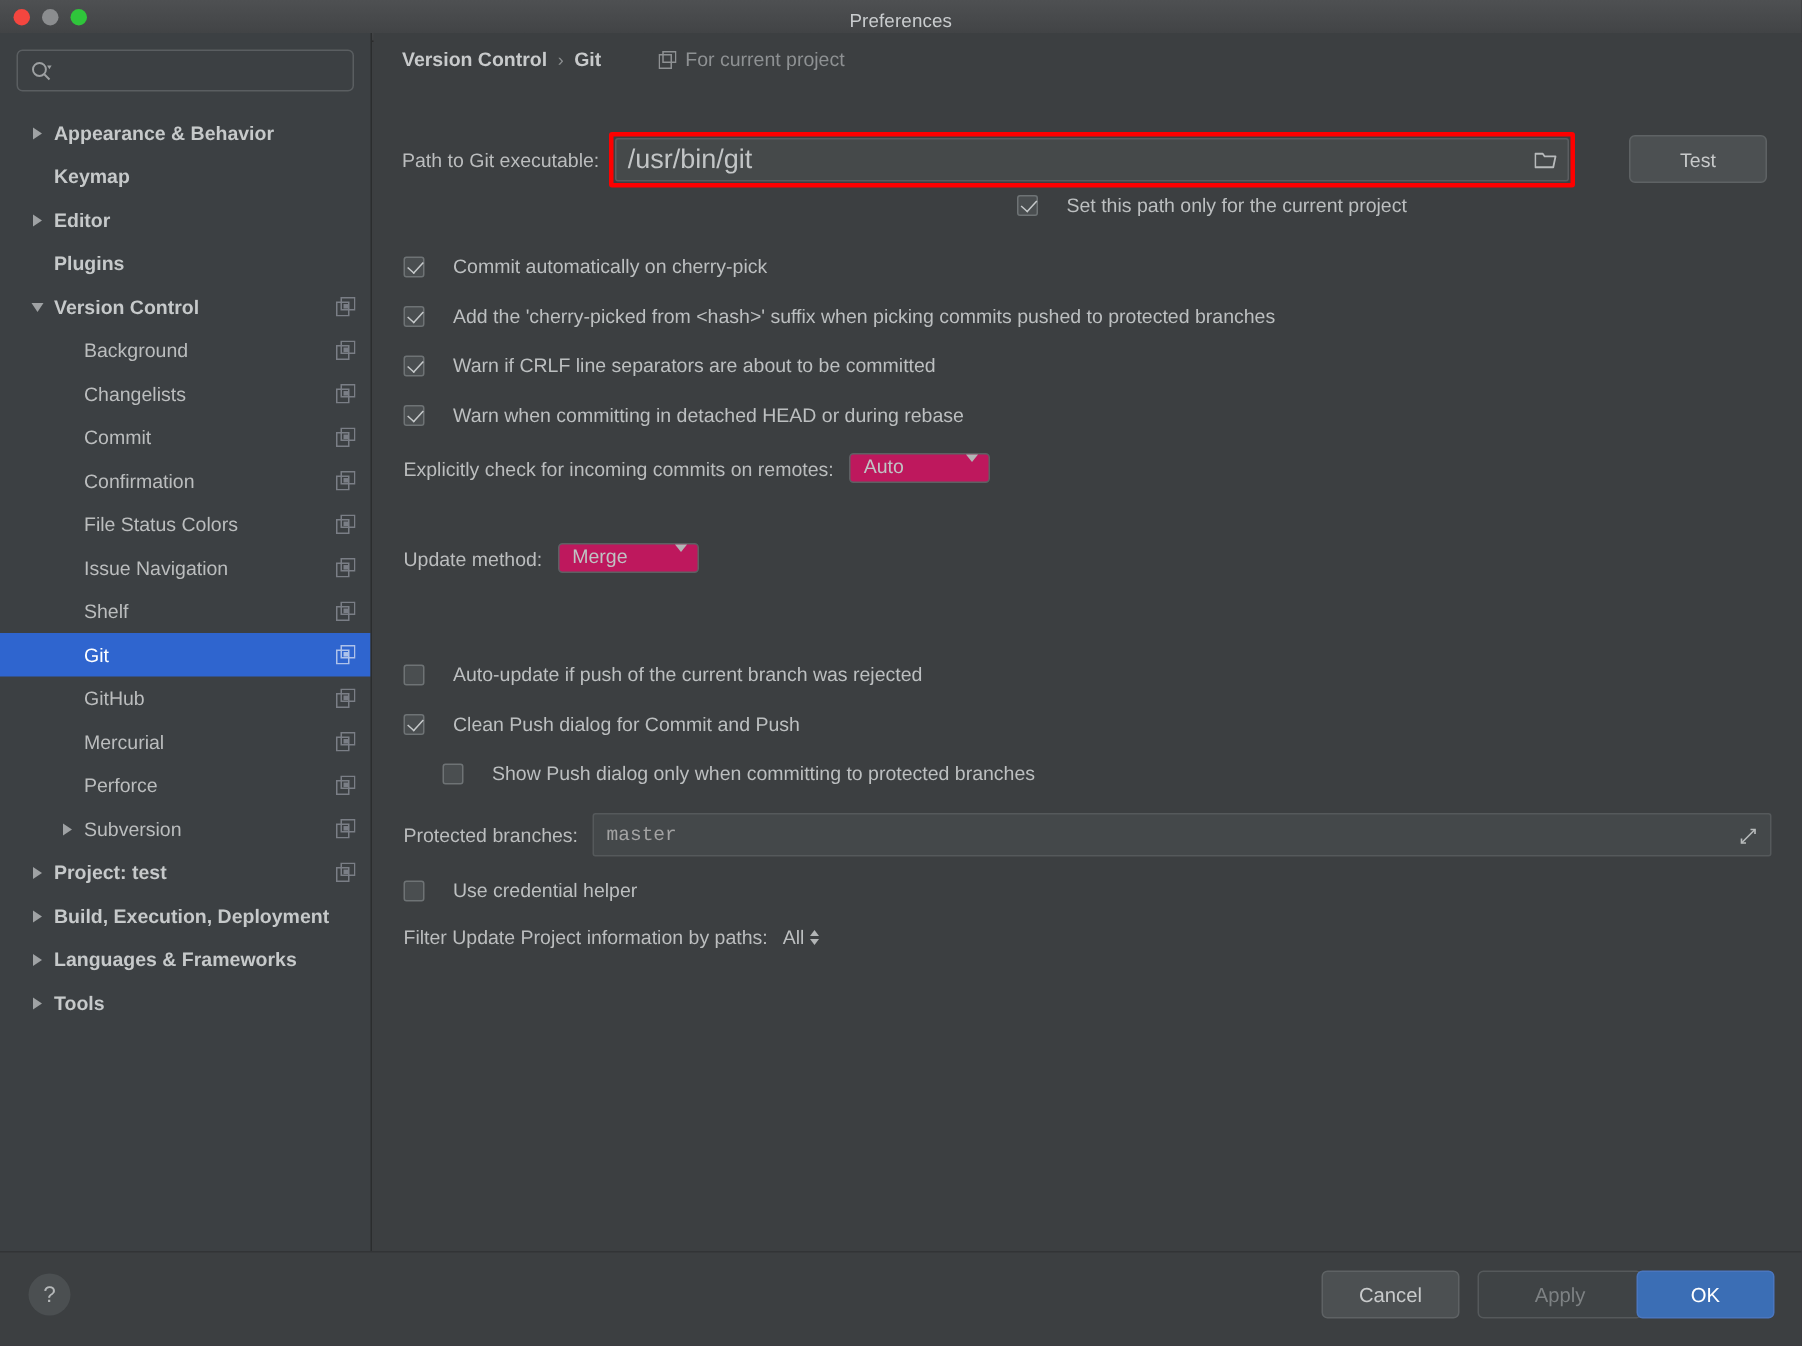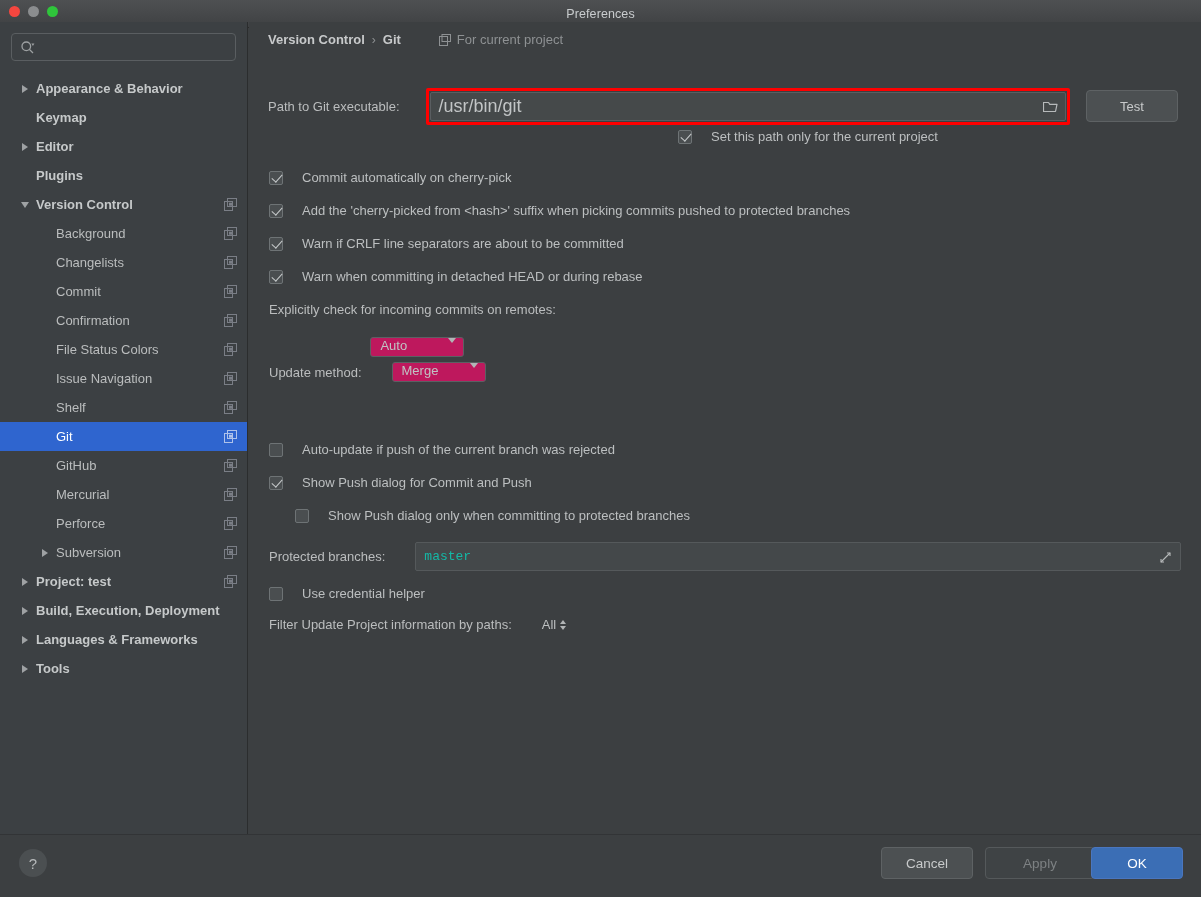--- a/index.html
+++ b/index.html
@@ -74,21 +74,21 @@
     position: absolute; left: 19px; top: 10px; display: flex; align-items: center;
     font-size: 13px;
   }
   #breadcrumb .crumb { font-weight: bold; color: #c8cacb; }
   #breadcrumb .sep { margin: 0 7px; color: #8d9092; font-size: 12px; }
   #breadcrumb .proj {
     margin-left: 38px; color: #8e9193; font-weight: normal; display: flex;
     align-items: center; gap: 6px; font-size: 13px;
   }
 
-  .row { position: absolute; display: flex; align-items: center; gap: 20px; }
+  .row { position: absolute; display: flex; align-items: center; }
 
   .lbl-static { font-size: 13px; color: #bbbdbe; white-space: nowrap; }
 
   
   #path-row { left: 19px; top: 70px; }
   #path-field-wrap {
     position: relative; width: 636px; height: 29px; margin-left: 10px;
   }
   #path-field {
     position: absolute; inset: 0;
@@ -137,21 +137,21 @@
   .combo .carat {
     width: 0; height: 0; margin-left: auto;
     border-top: 5px solid #b2b5b6; border-left: 4.5px solid transparent; border-right: 4.5px solid transparent;
   }
 
   
   #pb-field {
     position: relative; height: 29px; background: #44484a; border: 1px solid #55595b;
     border-radius: 2px; display: flex; align-items: center; padding: 0 26px 0 8px;
   }
-  #pb-field .val { font-size: 13px; color: #14b8a6; font-family: "Liberation Mono", monospace; }
+  #pb-field .val { font-size: 13px; color: #a3a3a3; font-family: "Liberation Mono", monospace; }
   #pb-field .expand { position: absolute; right: 8px; top: 8px; width: 13px; height: 13px; }
 
   .stepper { display: inline-flex; align-items: center; gap: 4px; font-size: 13px; color: #bcbfc0; }
   .stepper .arrows { display: flex; flex-direction: column; gap: 2px; }
   .st-up { width: 0; height: 0; border-bottom: 4px solid #b2b5b6; border-left: 3.5px solid transparent; border-right: 3.5px solid transparent; }
   .st-dn { width: 0; height: 0; border-top: 4px solid #b2b5b6; border-left: 3.5px solid transparent; border-right: 3.5px solid transparent; }
 
   
   #footer {
     position: absolute; left: 0; top: 834px; width: 1201px; height: 63px;
@@ -450,21 +450,21 @@
     </div>
     <div class="row cb-row" style="left:20px; top:214px;">
       <span class="cb checked"></span>
       <span class="txt">Warn if CRLF line separators are about to be committed</span>
     </div>
     <div class="row cb-row" style="left:20px; top:247px;">
       <span class="cb checked"></span>
       <span class="txt">Warn when committing in detached HEAD or during rebase</span>
     </div>
 
-    <div class="row" style="left:20px; top:280px;flex-direction:column;">
+    <div class="row" style="left:20px; top:280px;">
       <span class="lbl-static">Explicitly check for incoming commits on remotes:</span>
       <div class="combo" style="width:94px; margin-left:10px;">
         <span class="cval">Auto</span>
         <span class="carat"></span>
       </div>
     </div>
 
     <div class="row" style="left:20px; top:340px;">
       <span class="lbl-static">Update method:</span>
       <div class="combo" style="width:94px; margin-left:10px;">
@@ -473,21 +473,21 @@
       </div>
     </div>
 
 
     <div class="row cb-row" style="left:20px; top:420px;">
       <span class="cb"></span>
       <span class="txt">Auto-update if push of the current branch was rejected</span>
     </div>
     <div class="row cb-row" style="left:20px; top:453px;">
       <span class="cb checked"></span>
-      <span class="txt">Show Push dialog for Commit and Push</span>
+      <span class="txt">Clean Push dialog for Commit and Push</span>
     </div>
     <div class="row cb-row" style="left:46px; top:486px;">
       <span class="cb"></span>
       <span class="txt">Show Push dialog only when committing to protected branches</span>
     </div>
 
     <div class="row" style="left:20px; top:520px; width:912px;">
       <span class="lbl-static">Protected branches:</span>
       <div id="pb-field" style="flex:1; margin-left:10px;">
         <span class="val">master</span>

